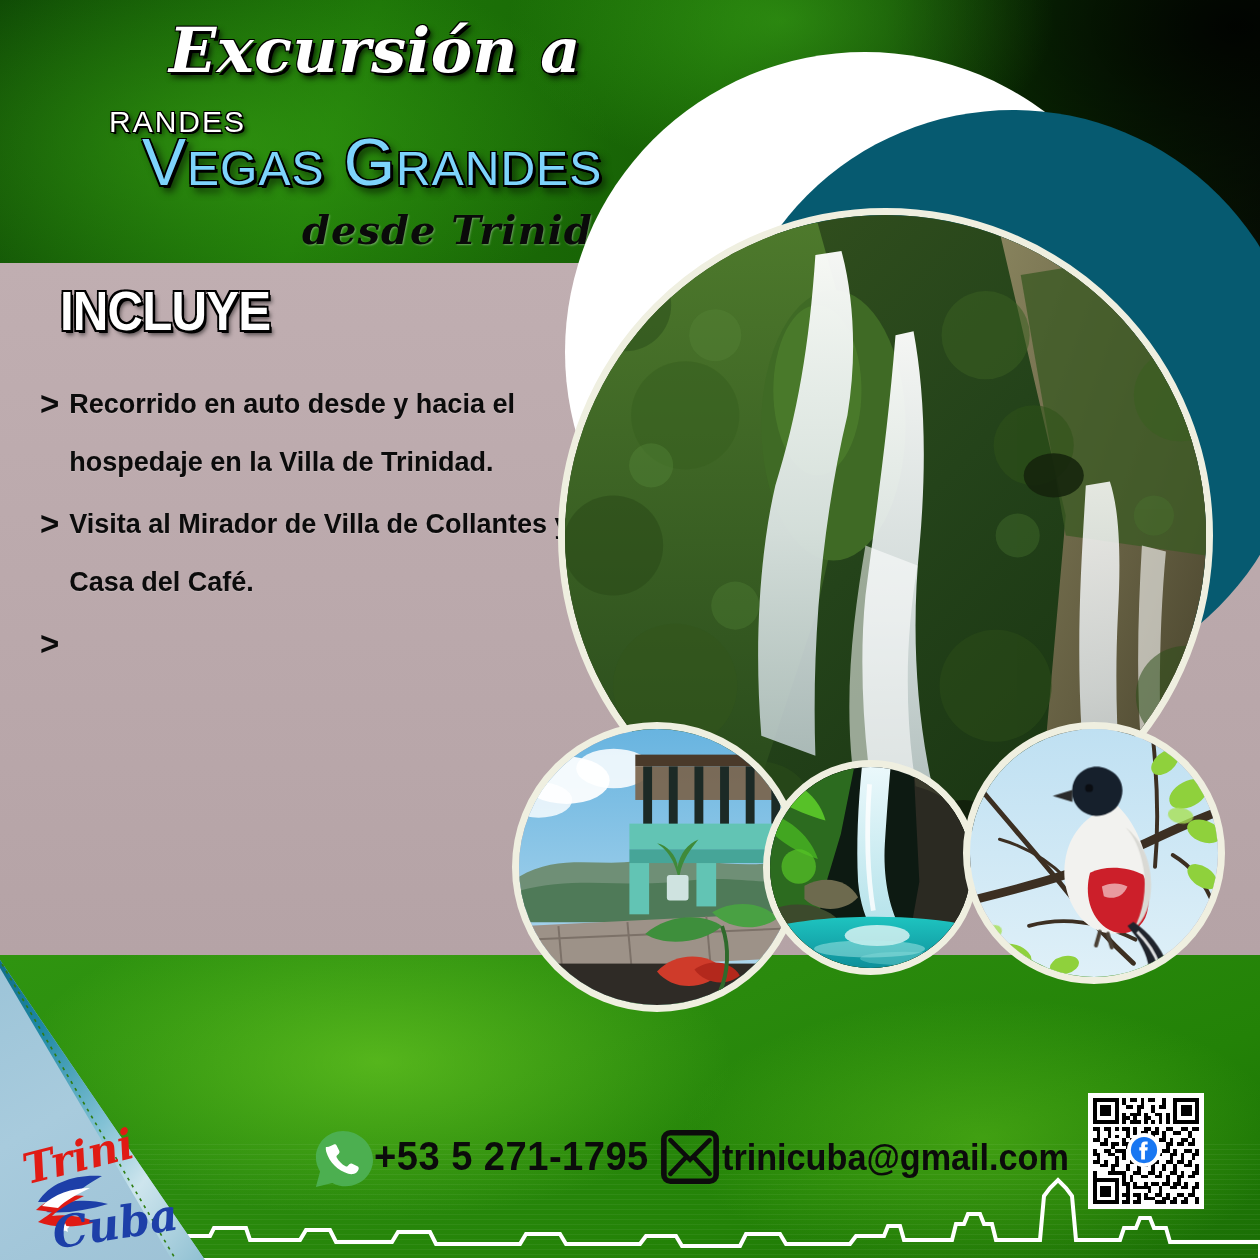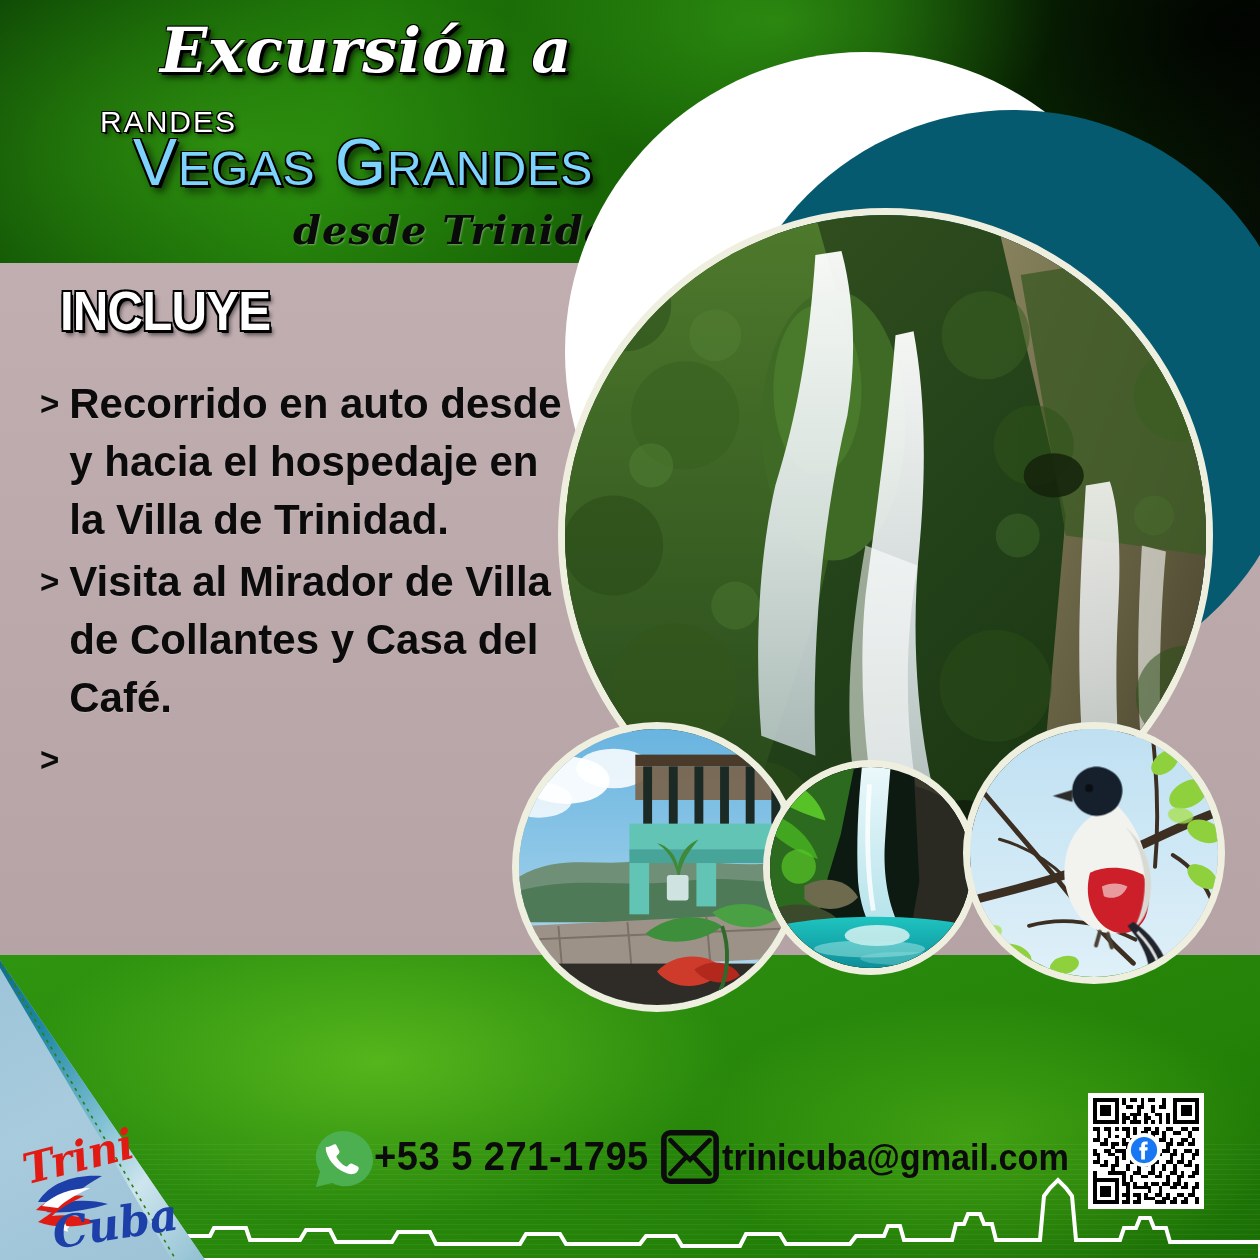--- a/index.html
+++ b/index.html
@@ -49,21 +49,21 @@
     position:absolute;left:0;bottom:0;width:205px;height:300px;
     background:linear-gradient(128deg,#0c6b86 0%, #1b87a3 22%, #7fc0d4 52%, #cfe6ee 72%, #8fc0d2 100%);
     clip-path:polygon(0 8px, 172px 300px, 205px 300px, 0 0);
     opacity:.97;
   }
   .peel-dot{
     position:absolute;left:0;bottom:0;width:205px;height:300px;pointer-events:none;
   }
 
   
-  .head{position:absolute;left:0;top:0;width:700px;height:263px;}
+  .head{position:absolute;left:9px;top:0;width:700px;height:263px;}
   .t-excursion{
     position:absolute;left:160px;top:14px;
     font-family:"DejaVu Serif", serif;
     font-style:italic;font-weight:700;font-size:62px;color:#fff;
     letter-spacing:.5px;
     text-shadow:
       3px 3px 0 #000, 4px 5px 6px rgba(0,0,0,.85),
       -1px -1px 0 #000, 1px -1px 0 #000, -1px 1px 0 #000;
   }
   .t-cascada{
@@ -98,21 +98,21 @@
     position:absolute;left:40px;top:375px;width:530px;
   }
   .bullet{
     display:flex;align-items:flex-start;gap:10px;
     margin-bottom:4px;
   }
   .bullet .mark{
     font-weight:700;font-size:33px;color:#0b0b0b;line-height:58px;flex:0 0 auto;
   }
   .bullet .txt{
-    font-weight:700;font-size:42px;color:#0b0b0b;line-height:58px;
+    font-weight:700;font-size:27px;color:#0b0b0b;line-height:58px;
     text-shadow:0 1px 1px rgba(255,255,255,.2);
   }
 
   
   .c-white{
     position:absolute;left:565px;top:52px;width:600px;height:600px;border-radius:50%;
     background:#ffffff;
   }
   .c-teal{
     position:absolute;left:722px;top:110px;width:582px;height:582px;border-radius:50%;

